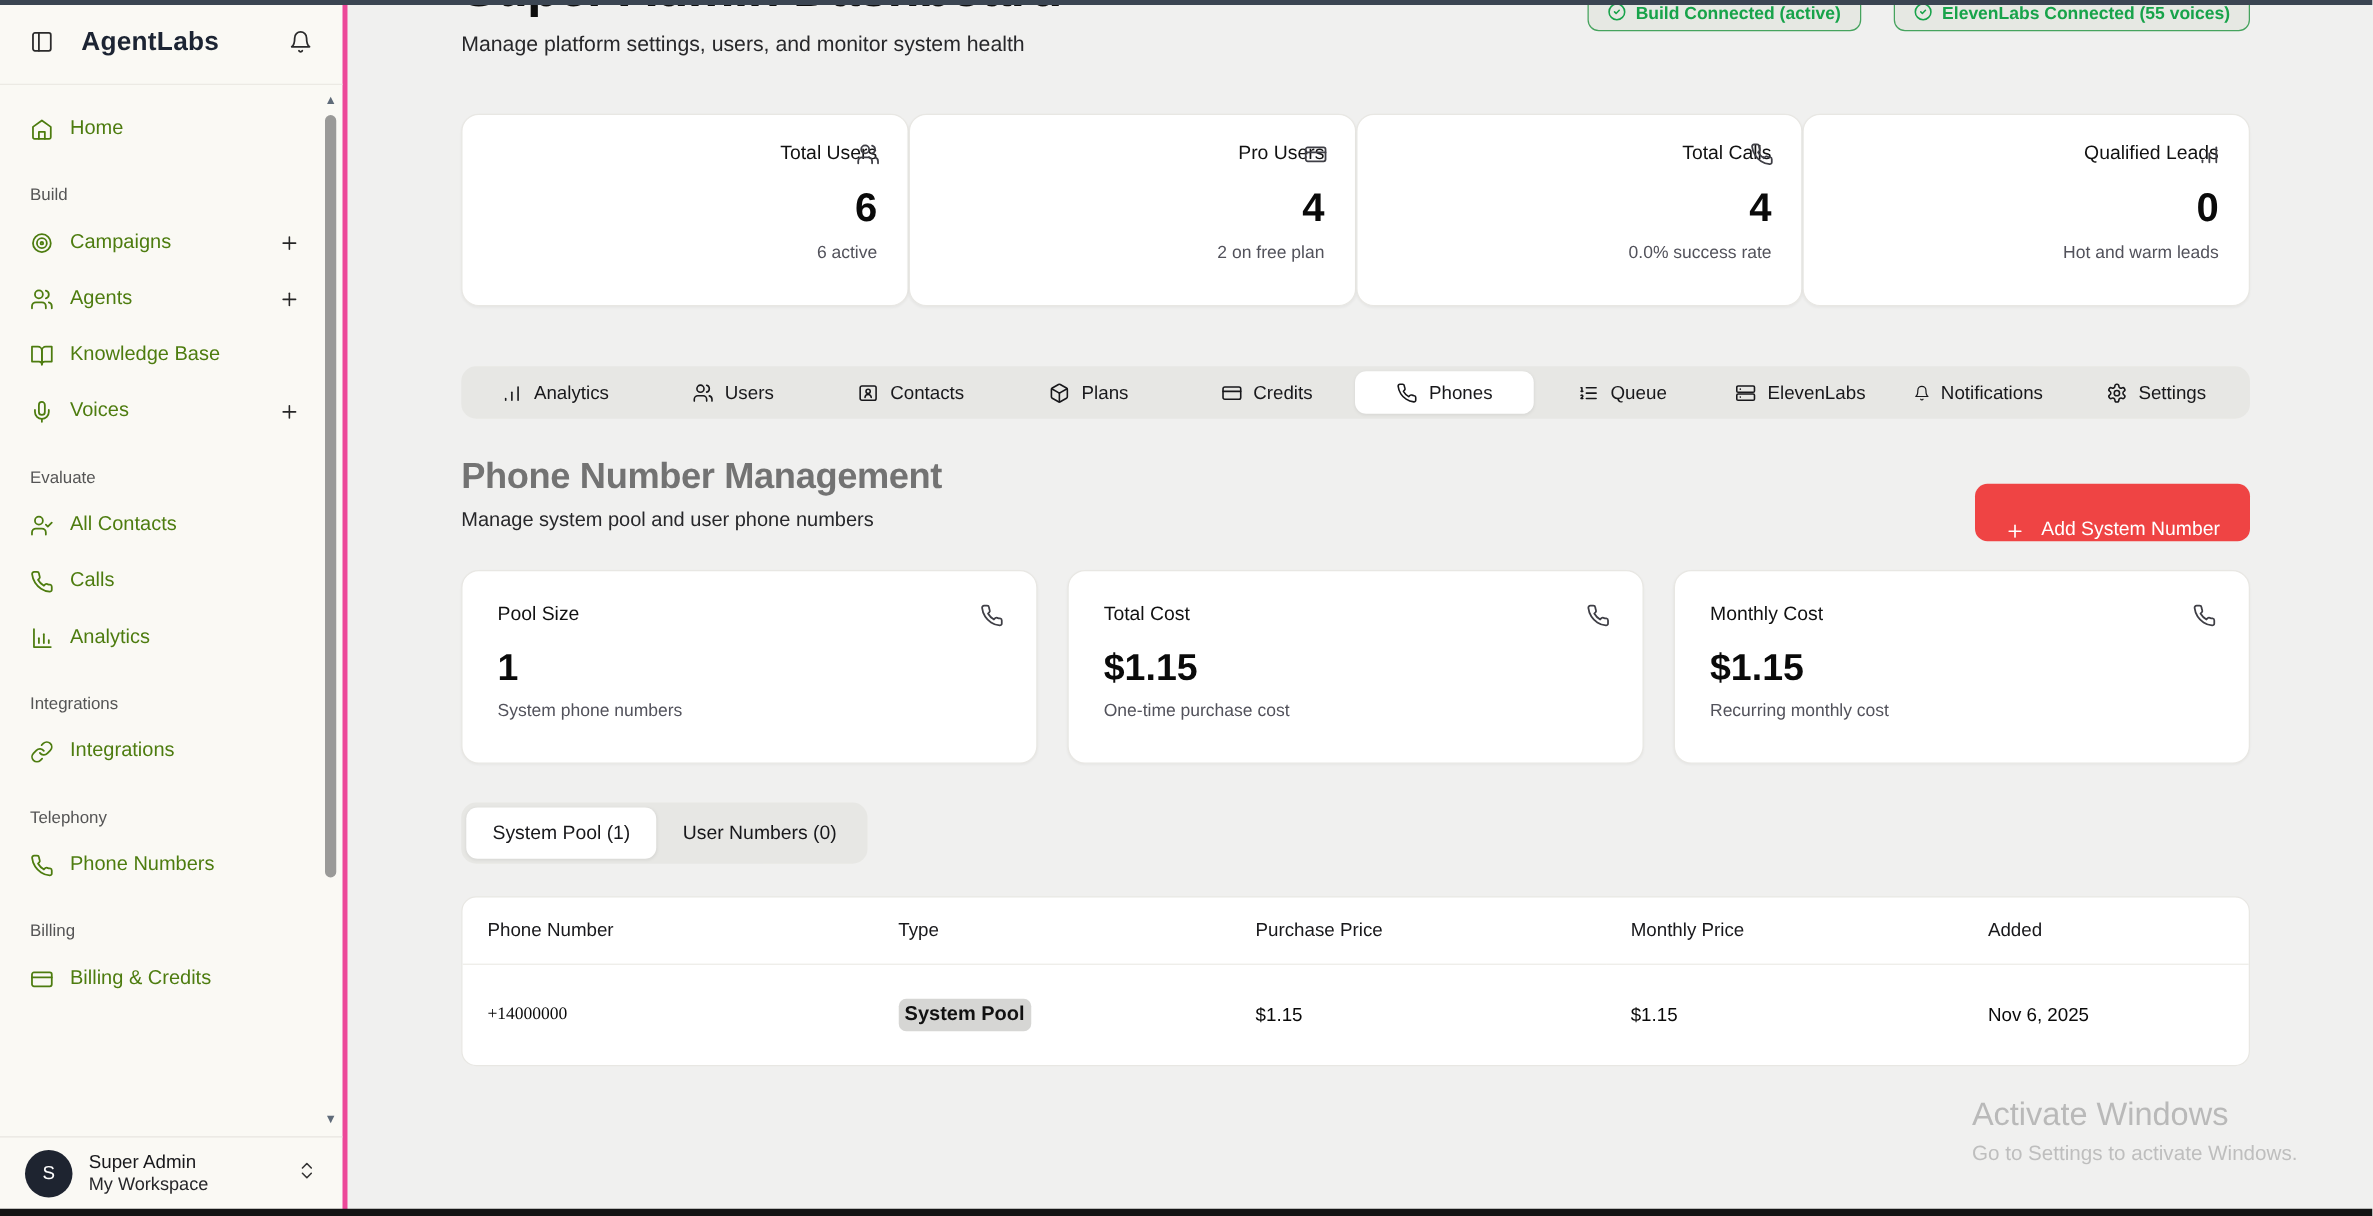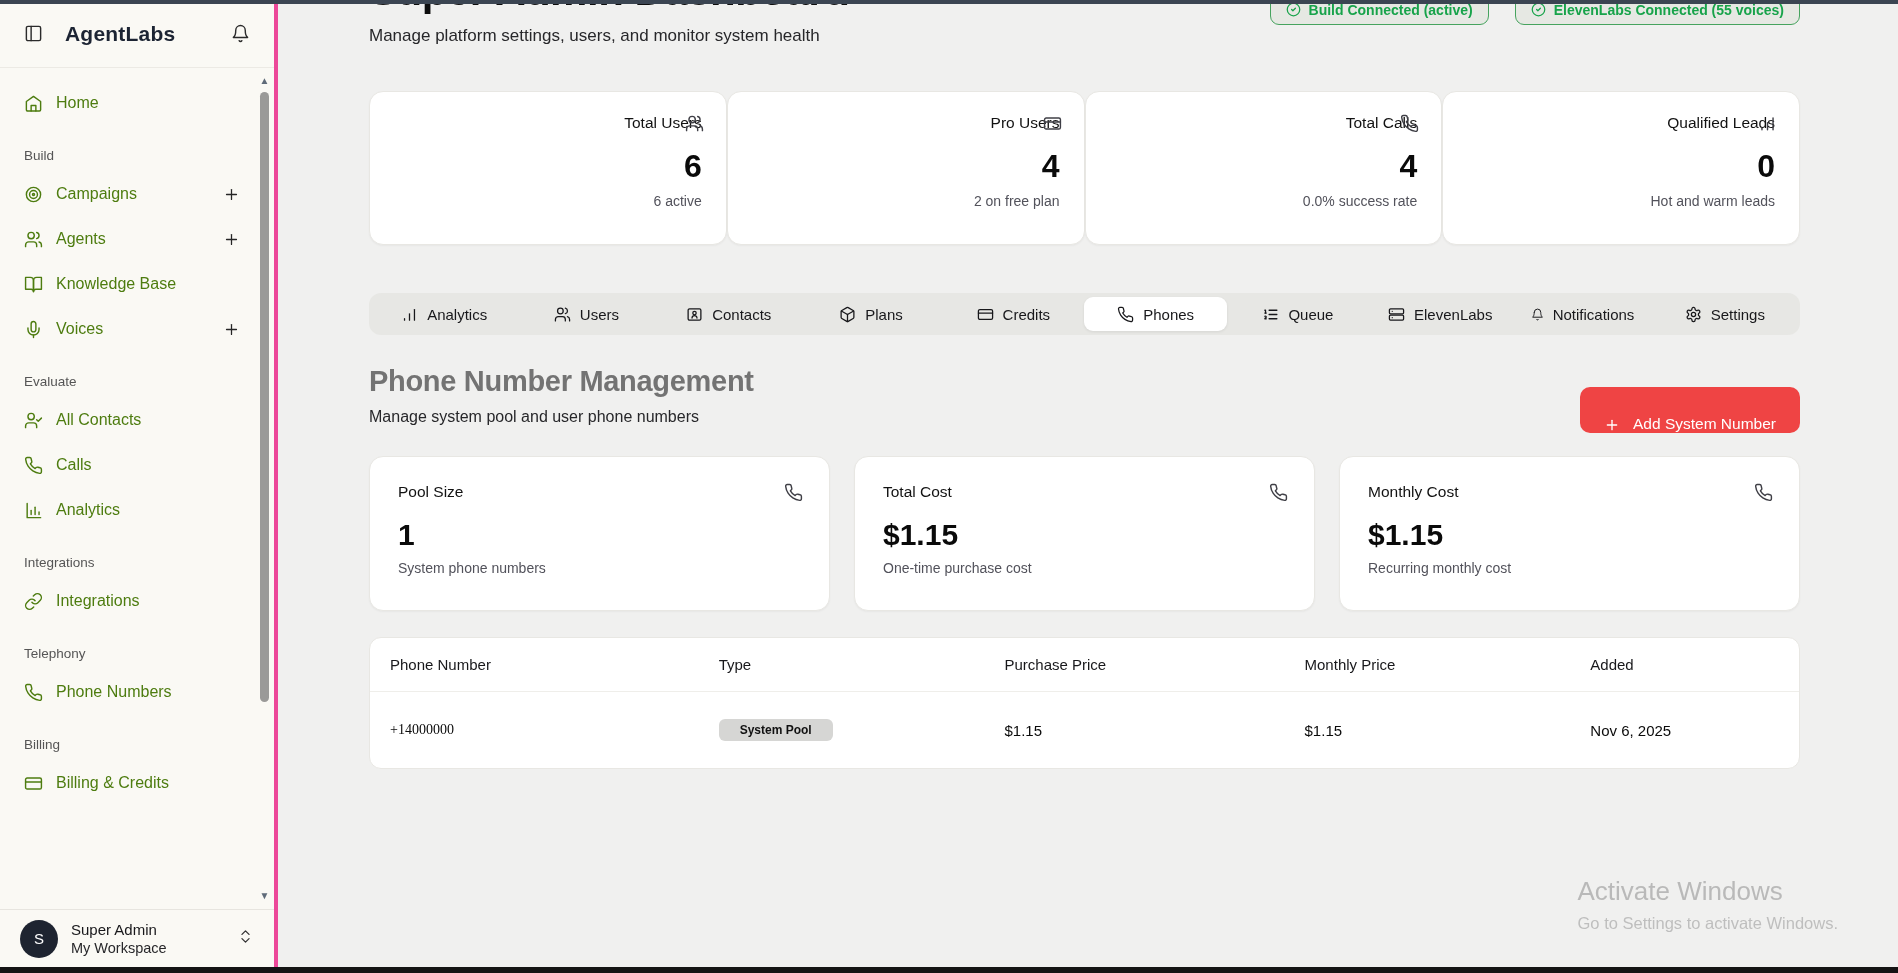--- a/index.html
+++ b/index.html
@@ -77,21 +77,21 @@
   .subtabs { margin-top:31px; display:inline-flex; background:#e7e7e4; border-radius:12px; padding:4px; height:49px; }
   .subtab { display:flex; align-items:center; padding:0 21px; font-size:15.5px; color:#18181b; border-radius:9px; cursor:pointer; }
   .subtab.active { background:#fff; box-shadow:0 1px 3px rgba(0,0,0,.08); }
 
   .table-card { margin-top:26px; background:#fff; border:1px solid #e8e7e3; border-radius:12px; overflow:hidden; }
   table { width:100%; border-collapse:collapse; }
   th { text-align:left; font-size:15px; color:#18181b; font-weight:500; padding:18px 20px; border-bottom:1px solid #efeeea; }
   th:nth-child(1){ width:23%; } th:nth-child(2){ width:20%; } th:nth-child(3){ width:21%; } th:nth-child(4){ width:20%; } th:nth-child(5){ width:16%; }
   td { padding:27px 20px; font-size:15px; color:#0a0a0a; }
   .mono { font-family:Liberation Serif, serif; font-size:14px; }
-  .pool-badge { display:inline-block; background:#d6d6d4; border-radius:6px; padding:4px 21px; font-size:12px; font-weight:700; color:#111; }
+  .pool-badge { display:inline-block; background:#d6d6d4; border-radius:6px; padding:4px 5px; font-size:16px; font-weight:700; color:#111; }
   .table-caption { text-align:center; font-size:15px; color:#18181b; padding:4px 0 16px; }
 
   .watermark { position:absolute; right:60px; bottom:40px; z-index:4; }
   .wm1 { font-size:26px; color:rgba(140,140,140,.55); }
   .wm2 { font-size:16.5px; color:rgba(150,150,150,.55); margin-top:7px; }
 </style>
 </head>
 <body>
 
 <svg width="0" height="0" style="position:absolute" aria-hidden="true">
@@ -481,20 +481,24 @@
     <div class="card">
       <div class="card-title">Monthly Cost</div>
       <span class="card-icon"><svg class="ic">
             <use href="#i-phone"></use>
           </svg></span>
       <div class="card-value">$1.15</div>
       <div class="card-sub">Recurring monthly cost</div>
     </div>
   </div>
 
+  <div class="subtabs">
+    <div class="subtab active">System Pool (1)</div>
+    <div class="subtab">User Numbers (0)</div>
+  </div>
 
   <div class="table-card">
     <table>
       <thead>
         <tr>
           <th>Phone Number</th>
           <th>Type</th>
           <th>Purchase Price</th>
           <th>Monthly Price</th>
           <th>Added</th>

